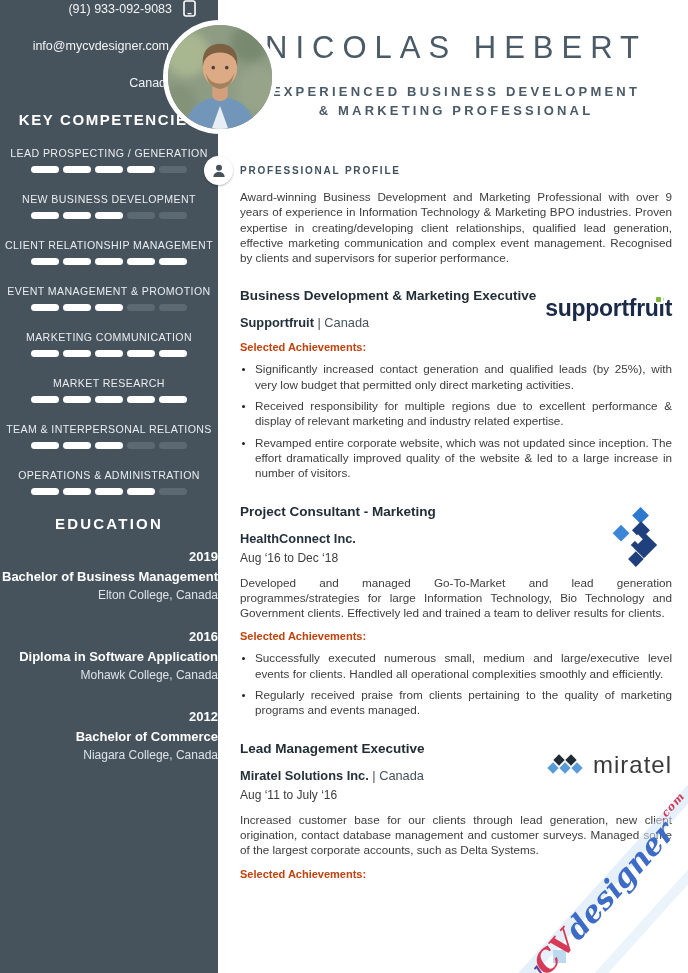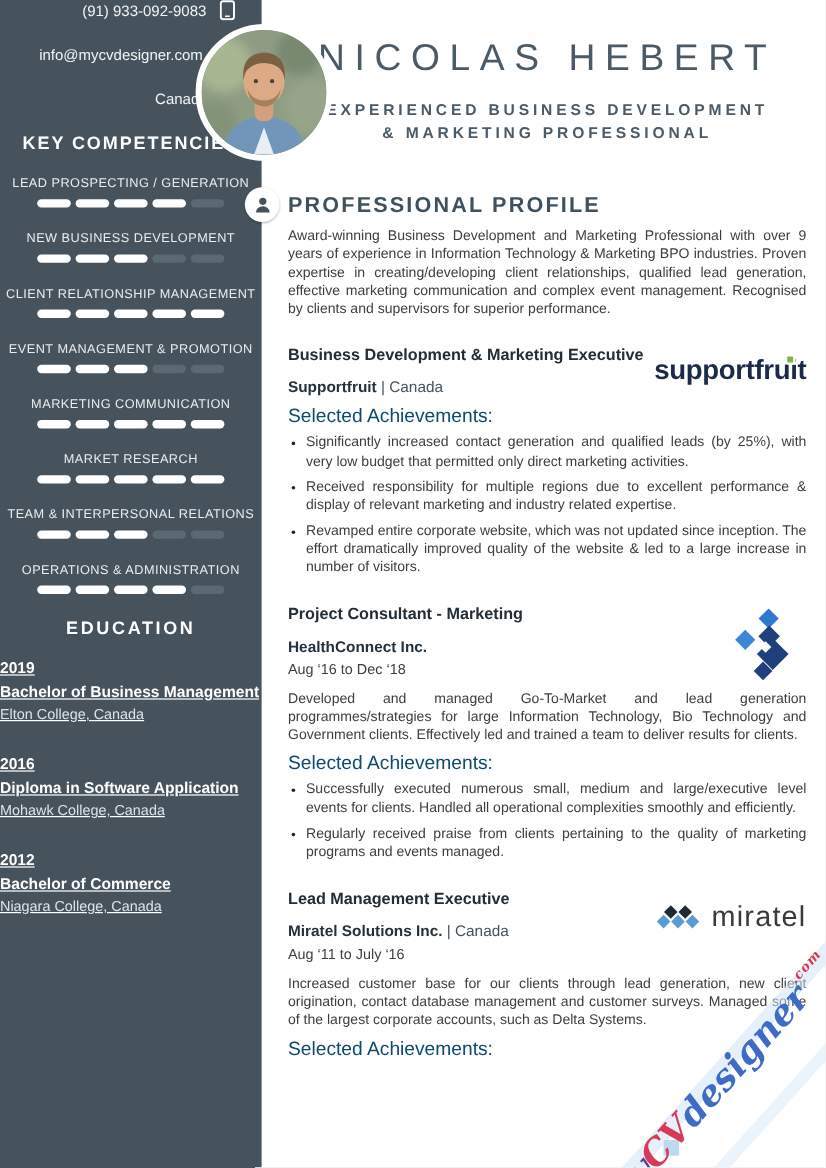--- a/index.html
+++ b/index.html
@@ -17,53 +17,53 @@
   .contact-row svg{flex:0 0 auto;display:block;}
   .side-heading{margin:10px 0 18px 0;text-align:center;font-size:15px;font-weight:bold;
     letter-spacing:1.6px;color:#ffffff;line-height:18px;}
   .side-heading.edu{margin-top:6px;margin-bottom:16px;letter-spacing:2.2px;}
   .skill{margin-bottom:20px;}
   .skill-label{text-align:center;font-size:10.6px;letter-spacing:.4px;color:#e9edf0;
     line-height:13px;margin-bottom:6px;white-space:nowrap;}
   .skill-bar{display:flex;justify-content:center;gap:4px;}
   .seg{width:28px;height:7px;border-radius:3.5px;background:#5b6973;}
   .seg.fill{background:#ffffff;}
-  .edu-item{text-align:left;margin-bottom:26px;text-decoration:underline;}
+  .edu-item{text-align:right;margin-bottom:26px;}
   .edu-year{font-size:13px;font-weight:bold;line-height:16px;margin-bottom:4px;color:#fff;}
   .edu-degree{font-size:13px;font-weight:bold;line-height:16px;margin-bottom:3px;color:#fff;}
   .edu-school{font-size:12px;line-height:15px;color:#dde3e8;}
   
   .photo{
     position:absolute;left:163px;top:20px;width:114px;height:114px;border-radius:50%;
     border:5px solid #ffffff;box-sizing:border-box;overflow:hidden;z-index:3;
     background:#93a08a;
   }
   .photo svg{display:block;width:104px;height:104px;}
   
   .main{position:relative;margin-left:240px;padding:30px 16px 0 0;width:432px;}
   .name{font-size:31px;letter-spacing:8px;color:#4A5A66;text-align:center;line-height:36px;
     font-weight:400;white-space:nowrap;}
   .subtitle{margin-top:16px;text-align:center;font-size:13px;font-weight:bold;
     letter-spacing:3.2px;color:#4A5A66;line-height:19px;}
   .section{position:relative;}
-  .section-heading{position:relative;margin:0;font-size:18px;font-weight:bold;
+  .section-heading{position:relative;margin:0;font-size:10px;font-weight:bold;
     letter-spacing:1.8px;color:#3E515D;line-height:18px;}
   .sec-icon{position:absolute;left:-36px;top:-6px;width:29px;height:29px;border-radius:50%;
     background:#ffffff;box-shadow:0 1px 2px rgba(0,0,0,.28);display:flex;align-items:center;
     justify-content:center;}
   .sec-profile{margin-top:42px;}
   .sec-experience{margin-top:14px;}
   .body-text{font-size:11.7px;line-height:15.3px;color:#3d3d3d;text-align:justify;margin:9px 0 0 0;}
   .job{position:relative;margin-top:22px;}
   .job-title{font-size:13.5px;font-weight:bold;color:#222D36;line-height:17px;margin:0;}
   .company-line{margin-top:11px;font-size:12.8px;line-height:16px;color:#3d4a54;}
   .company-name{font-weight:bold;color:#24313c;}
   .company-suffix{font-weight:normal;color:#46535C;}
   .date-line{margin-top:4px;font-size:12px;line-height:15px;color:#3d3d3d;}
-  .ach-label{margin:9px 0 0 0;font-size:16px;font-weight:normal;color:#0c4a6e;line-height:15px;}
+  .ach-label{margin:9px 0 0 0;font-size:11px;font-weight:bold;color:#c2410c;line-height:15px;}
   ul.achievements{margin:6px 0 0 0;padding:0 0 0 15px;}
   ul.achievements li{font-size:11.7px;line-height:15.3px;color:#3d3d3d;text-align:justify;
     margin-bottom:6px;}
   ul.achievements li::marker{color:#222;font-size:10px;}
   
   .logo-supportfruit{position:absolute;right:0;top:8px;font-size:23px;font-weight:bold;
     color:#1C2A49;letter-spacing:-.3px;line-height:26px;}
   .sf-patch{position:absolute;right:9.5px;top:3px;width:7px;height:6px;background:#ffffff;}
   .sf-dot{position:absolute;right:11px;top:1.5px;width:5px;height:5px;background:#7FB93C;
     border-radius:1px;}

